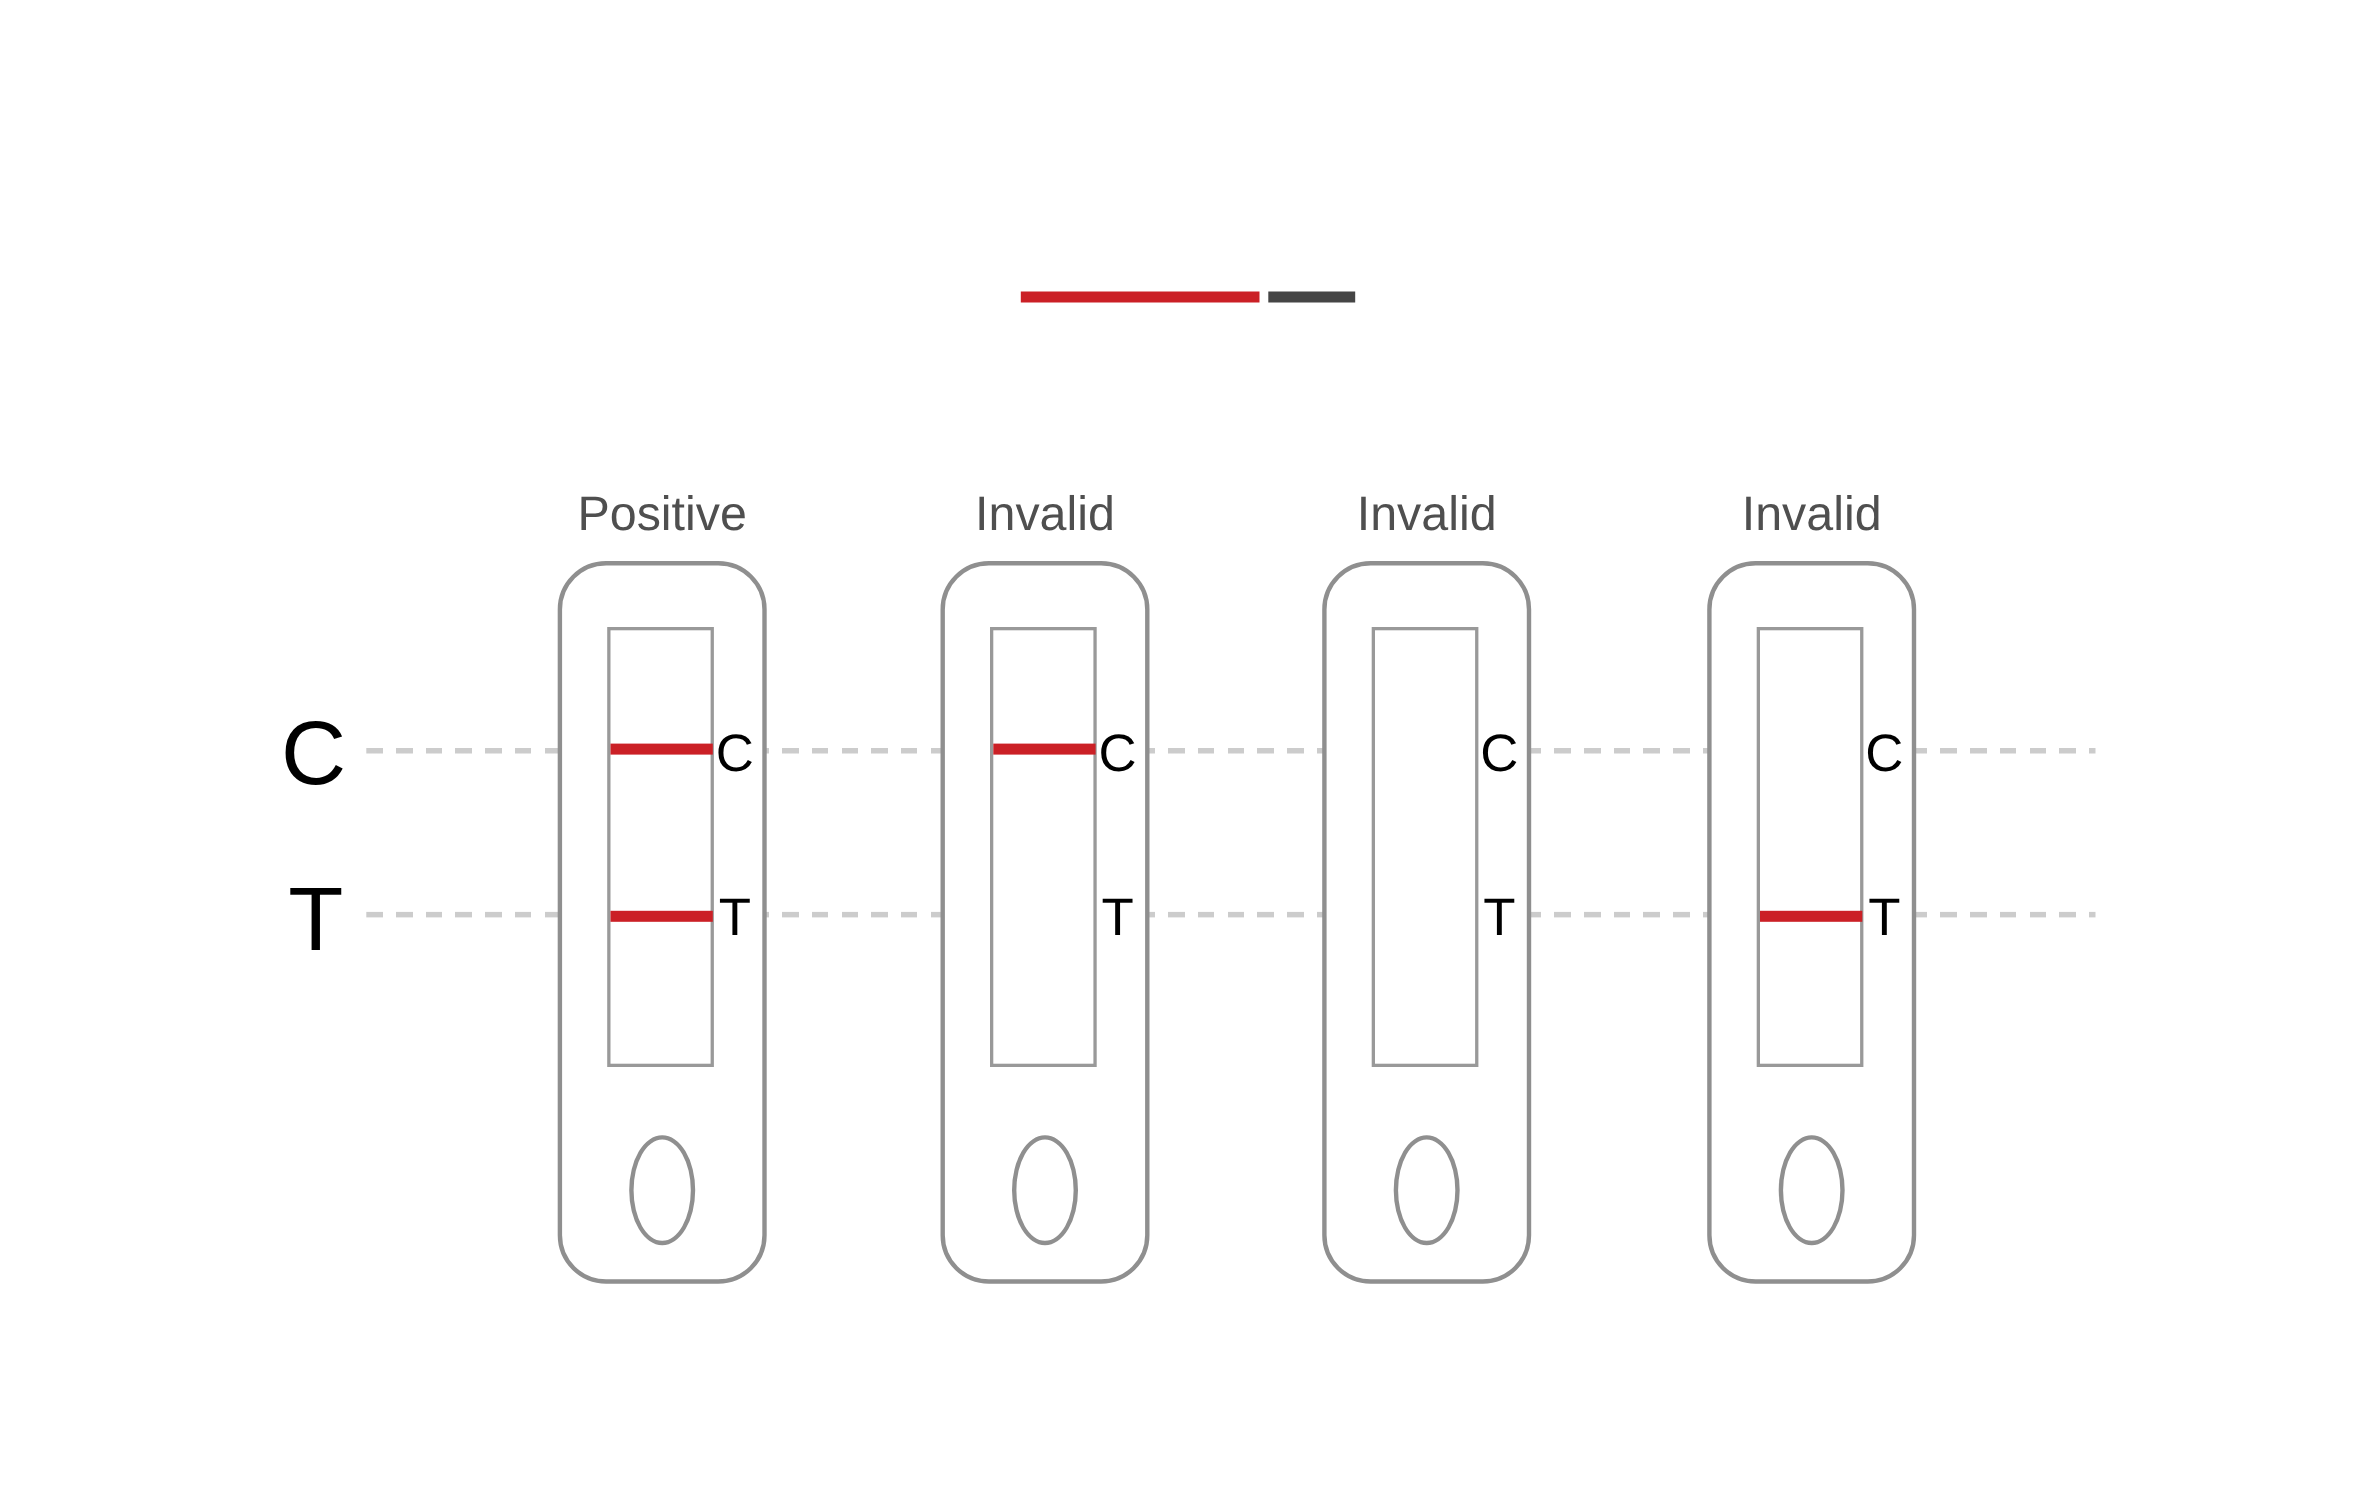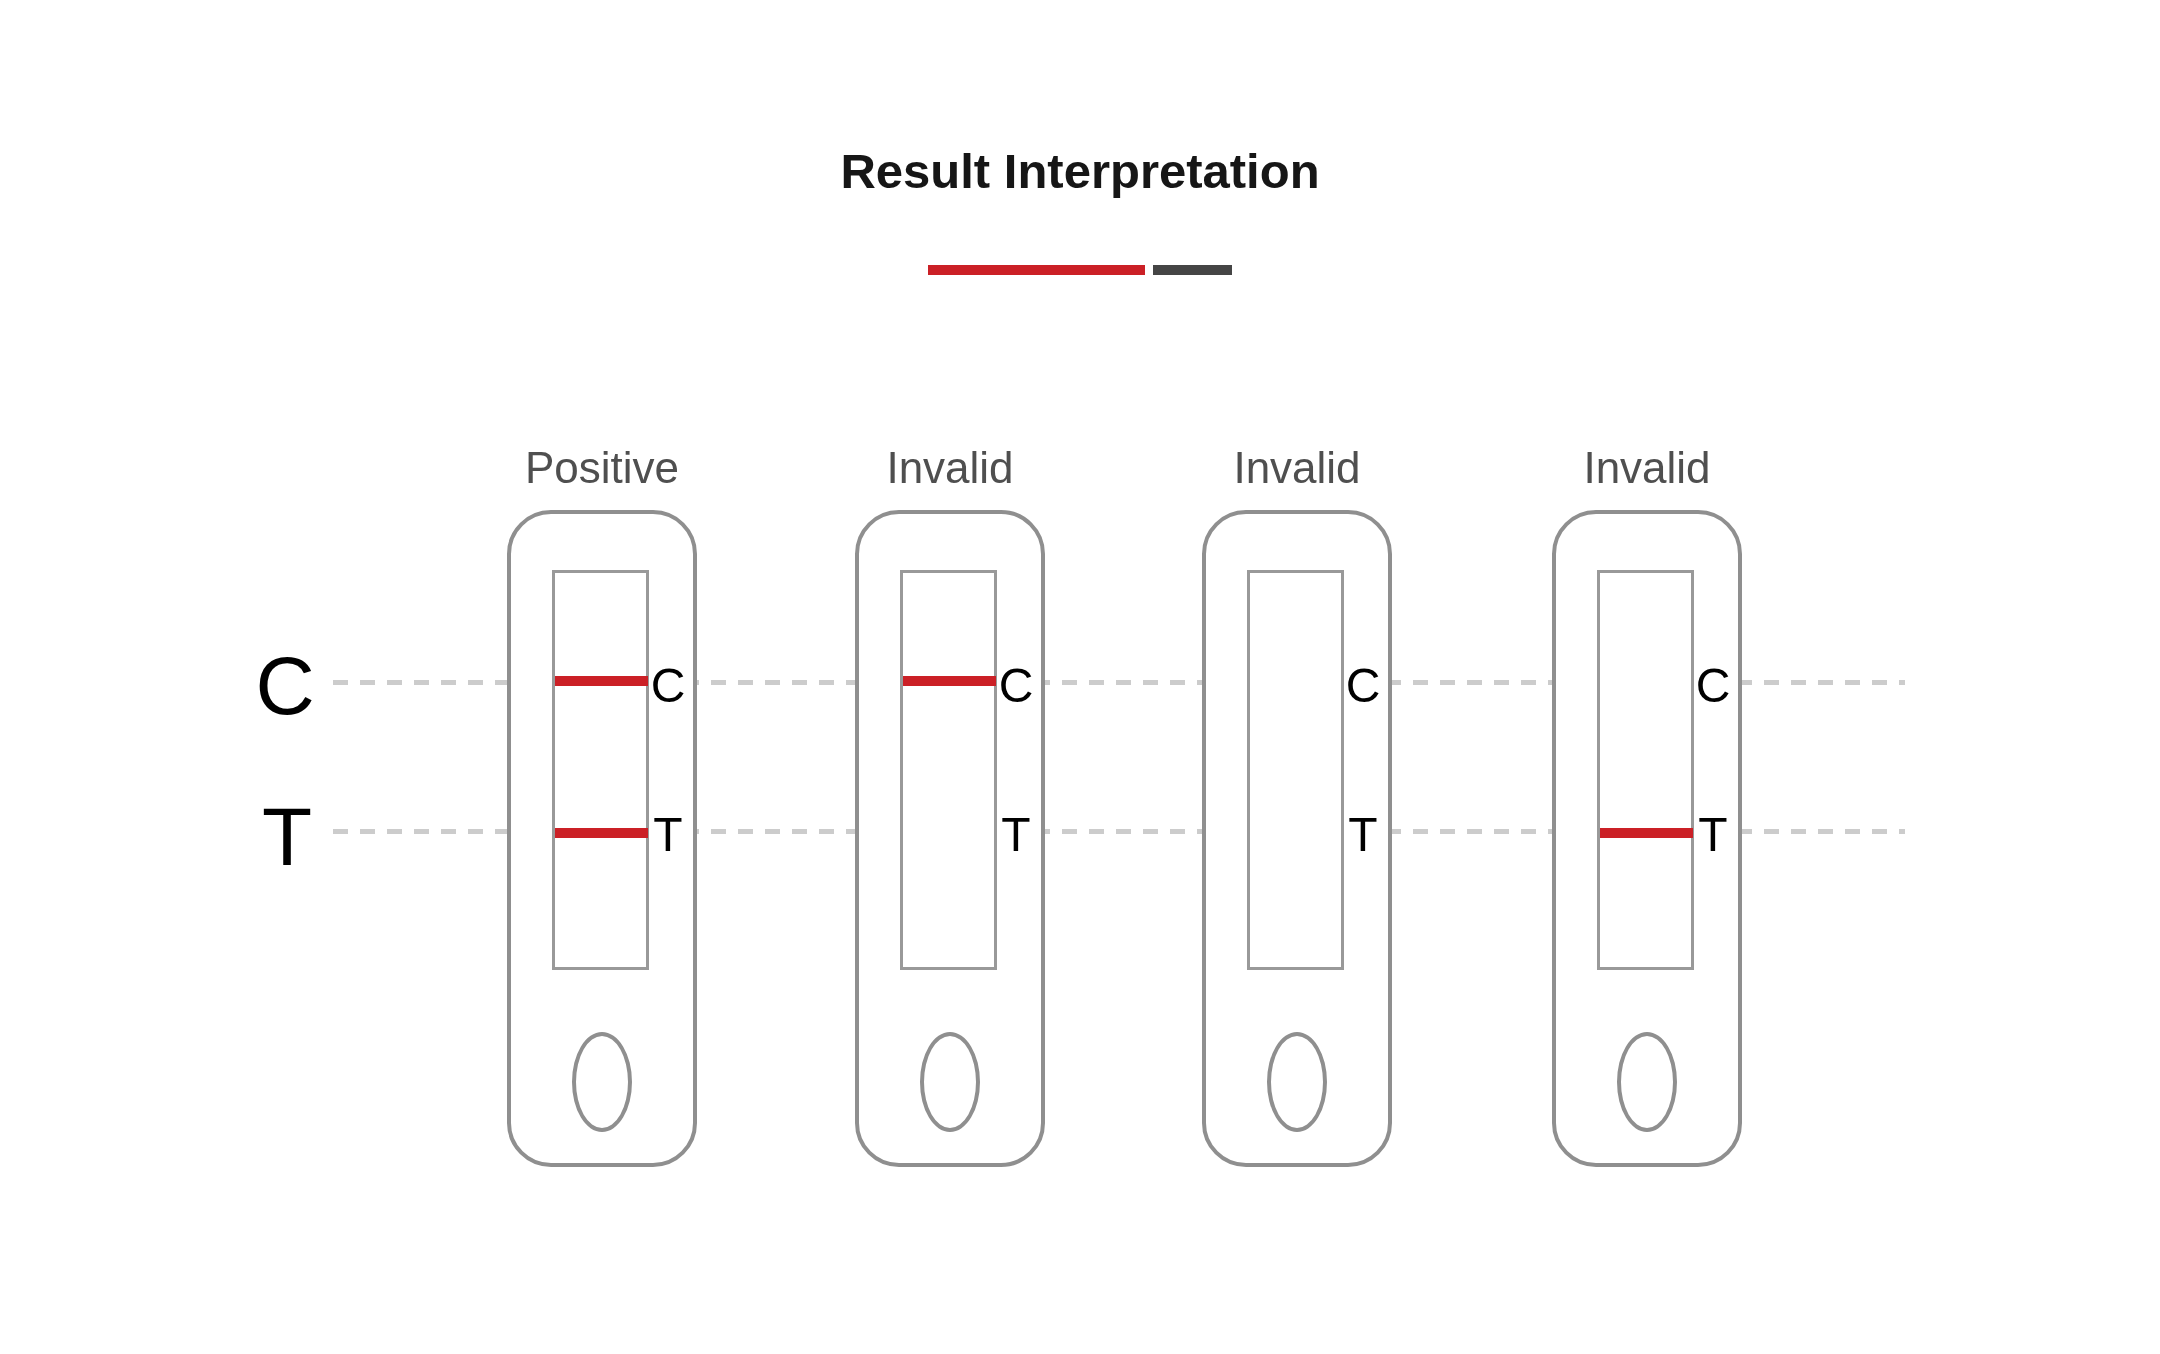--- a/index.html
+++ b/index.html
@@ -57,21 +57,20 @@
   .well{
     position:absolute;left:61px;top:518px;width:60px;height:100px;
     box-sizing:border-box;border:4px solid var(--stroke);border-radius:50%;
     background:#ffffff;
   }
 </style>
 </head>
 <body>
 
 <div class="canvas" style="--red: #cb2026; --divider-dark: #454545; --stroke: #8f8f8f; --stroke2: #999999; --dash: #cccccc; --label: #4f4f4f; --title: #161616;">
-  <h1 class="title">Result Interpretation</h1>
 
   <div class="divider">
     <span class="divider-red"></span>
     <span class="divider-dark"></span>
   </div>
 
   <div class="dash-line dash-c"></div>
   <div class="dash-line dash-t"></div>
 
   <div class="axis-letter axis-c">C</div>

